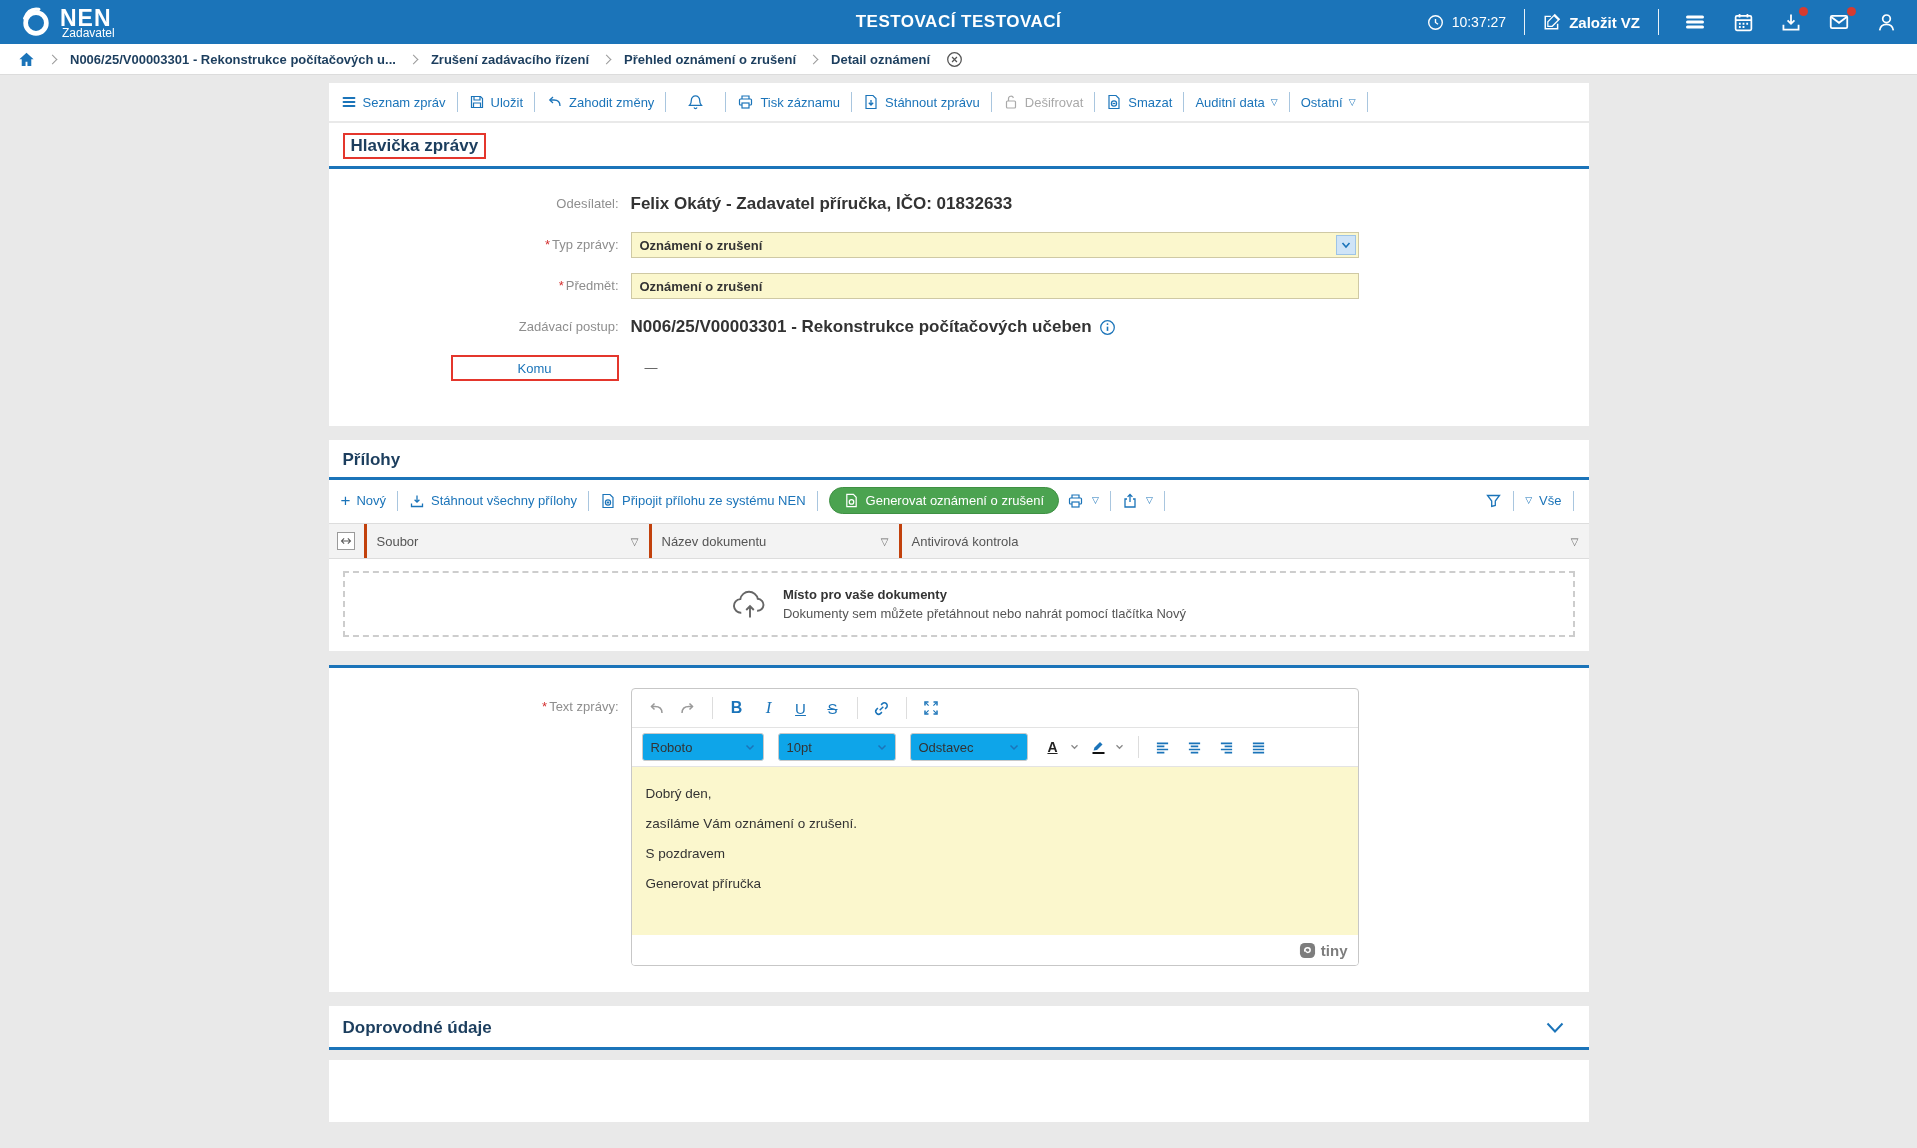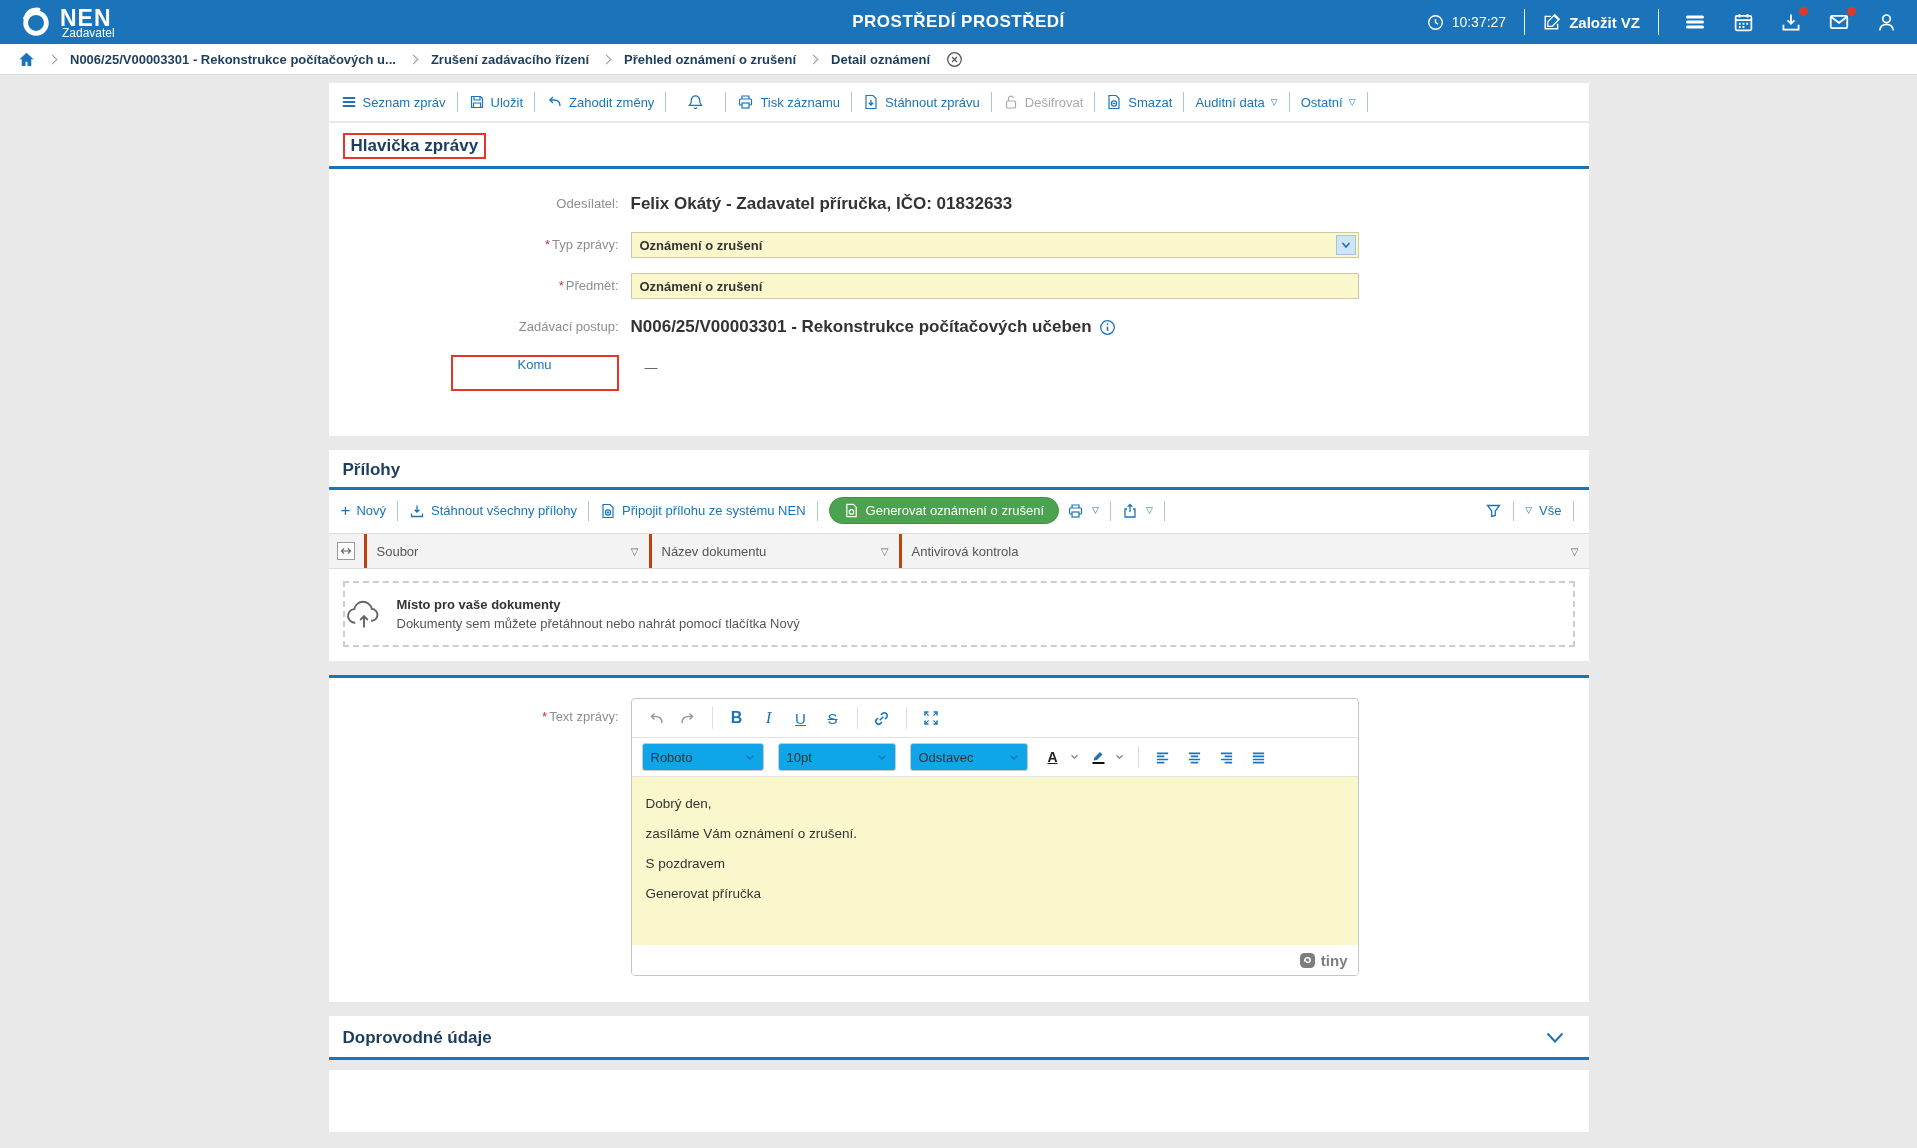--- a/index.html
+++ b/index.html
@@ -51,40 +51,40 @@
   .fields { padding:22px 0 30px 0; }
   .frow { display:flex; align-items:flex-start; margin-bottom:15px; min-height:26px; }
   .flabel { width:302px; text-align:right; padding-right:12px; font-size:13px; color:#8e8e8e; line-height:26px; white-space:nowrap; }
   .req { color:#d32f2f; margin-right:2px; }
   .fvalue { font-size:17px; font-weight:bold; color:#333; line-height:26px; display:flex; align-items:center; gap:7px; }
   .ysel { width:728px; height:26px; background:#fbf7cd; border:1px solid #cfc9a4; display:flex; align-items:center; position:relative; cursor:pointer; }
   .ysel-text { padding:0 8px; font-size:13px; font-weight:bold; color:#333; }
   .ysel-btn { position:absolute; right:2px; top:2px; bottom:2px; width:20px; background:#cfe4f7; border:1px solid #9ec4e6; display:flex; align-items:center; justify-content:center; }
   .yinput { width:728px; height:26px; background:#fbf7cd; border:1px solid #cfc9a4; padding:0 8px; font-size:13px; font-weight:bold; color:#333; font-family:"Liberation Sans",sans-serif; }
   .komu-row { margin-top:6px; }
-  .komu-box { width:168px; height:36px; border:2px solid #e4362c; display:flex; justify-content:center; margin-left:122px; cursor:pointer; }
+  .komu-box { width:168px; height:26px; border:2px solid #e4362c; display:flex; align-items:center; justify-content:center; margin-left:122px; cursor:pointer; }
   .komu-text { color:#1b74b9; font-size:13px; }
   .komu-dash { margin-left:14px; line-height:26px; color:#555; font-size:13px; }
 
   
   .att-toolbar { display:flex; align-items:center; padding:7px 8px; }
   .btn-green { background:#4ba350; border:1px solid #3f9044; border-radius:15px; height:27px; display:flex; align-items:center; gap:7px; color:#fff; font-size:13px; padding:0 14px; cursor:pointer; margin:0 4px; }
   .sup-tri { font-size:9px; color:#1b74b9; margin-left:2px; align-self:flex-start; margin-top:2px; }
   .att-right { margin-left:auto; display:flex; align-items:center; }
   .vse { color:#1b74b9; font-size:13px; cursor:pointer; display:flex; align-items:center; gap:7px; padding:0 4px; }
 
   .thead { display:flex; align-items:stretch; background:#f3f3f3; border-top:1px solid #ddd; border-bottom:1px solid #ddd; height:36px; margin-top:2px; }
   .th { display:flex; align-items:center; font-size:13px; color:#555; padding:0 10px; border-right:3px solid #c2410c; }
   .th .thtri { margin-left:auto; font-size:10px; color:#666; cursor:pointer; }
   .th-icon { width:38px; justify-content:center; padding:0; }
   .th-icon .ibox { border:1px solid #9a9a9a; width:18px; height:18px; display:flex; align-items:center; justify-content:center; cursor:pointer; background:#fff; }
   .th-soubor { width:285px; } .th-nazev { width:250px; } .th-anti { flex:1; border-right:none; }
 
   .dropwrap { padding:12px 14px 14px 14px; }
-  .dropzone { border:2px dashed #cdcdcd; height:66px; display:flex; align-items:center; justify-content:flex-start; gap:14px; cursor:pointer; }
+  .dropzone { border:2px dashed #cdcdcd; height:66px; display:flex; align-items:center; justify-content:center; gap:14px; cursor:pointer; }
   .drop-title { font-size:13px; font-weight:bold; color:#333; margin-bottom:4px; }
   .drop-sub { font-size:13px; color:#555; }
 
   
   .editor-wrap { padding:20px 0 26px 0; display:flex; }
   .editor { width:728px; border:1px solid #c7c7c7; border-radius:4px; background:#fff; overflow:hidden; }
   .ed-bar { display:flex; align-items:center; height:39px; border-bottom:1px solid #e3e3e3; padding:0 10px; gap:4px; }
   .ed-btn { display:flex; align-items:center; justify-content:center; width:28px; height:28px; cursor:pointer; color:#1b74b9; }
   .ed-btn.gray { color:#9a9a9a; }
   .ed-sep { width:1px; height:22px; background:#ddd; margin:0 6px; }
@@ -118,21 +118,21 @@
     <div class="brand">
       <svg width="32" height="32" viewBox="0 0 34 34">
         <circle cx="17" cy="18" r="11" fill="none" stroke="#fff" stroke-width="5"></circle>
         <path d="M5 13 C8 5 14 2.5 20 3.5" fill="none" stroke="#fff" stroke-width="3.5" stroke-linecap="round"></path>
       </svg>
       <div class="brand-name-wrap">
         <span class="brand-name">NEN</span>
         <span class="brand-sub" style="margin-left:2px;">Zadavatel</span>
       </div>
     </div>
-    <div class="env-title">PROSTŘEDÍ PROSTŘEDÍ</div>
+    <div class="env-title">TESTOVACÍ TESTOVACÍ</div>
     <div class="topbar-right">
       <div class="tb-time">
         <svg width="17" height="17" viewBox="0 0 16 16" fill="none" stroke="#fff" stroke-width="1.3">
           <circle cx="8" cy="8" r="6.4"></circle>
             <path d="M8 4.6V8l2.4 1.6"></path>
         </svg>
         <span>10:37:27</span>
       </div>
       <div class="tb-sep"></div>
       <div class="tb-newvz">

